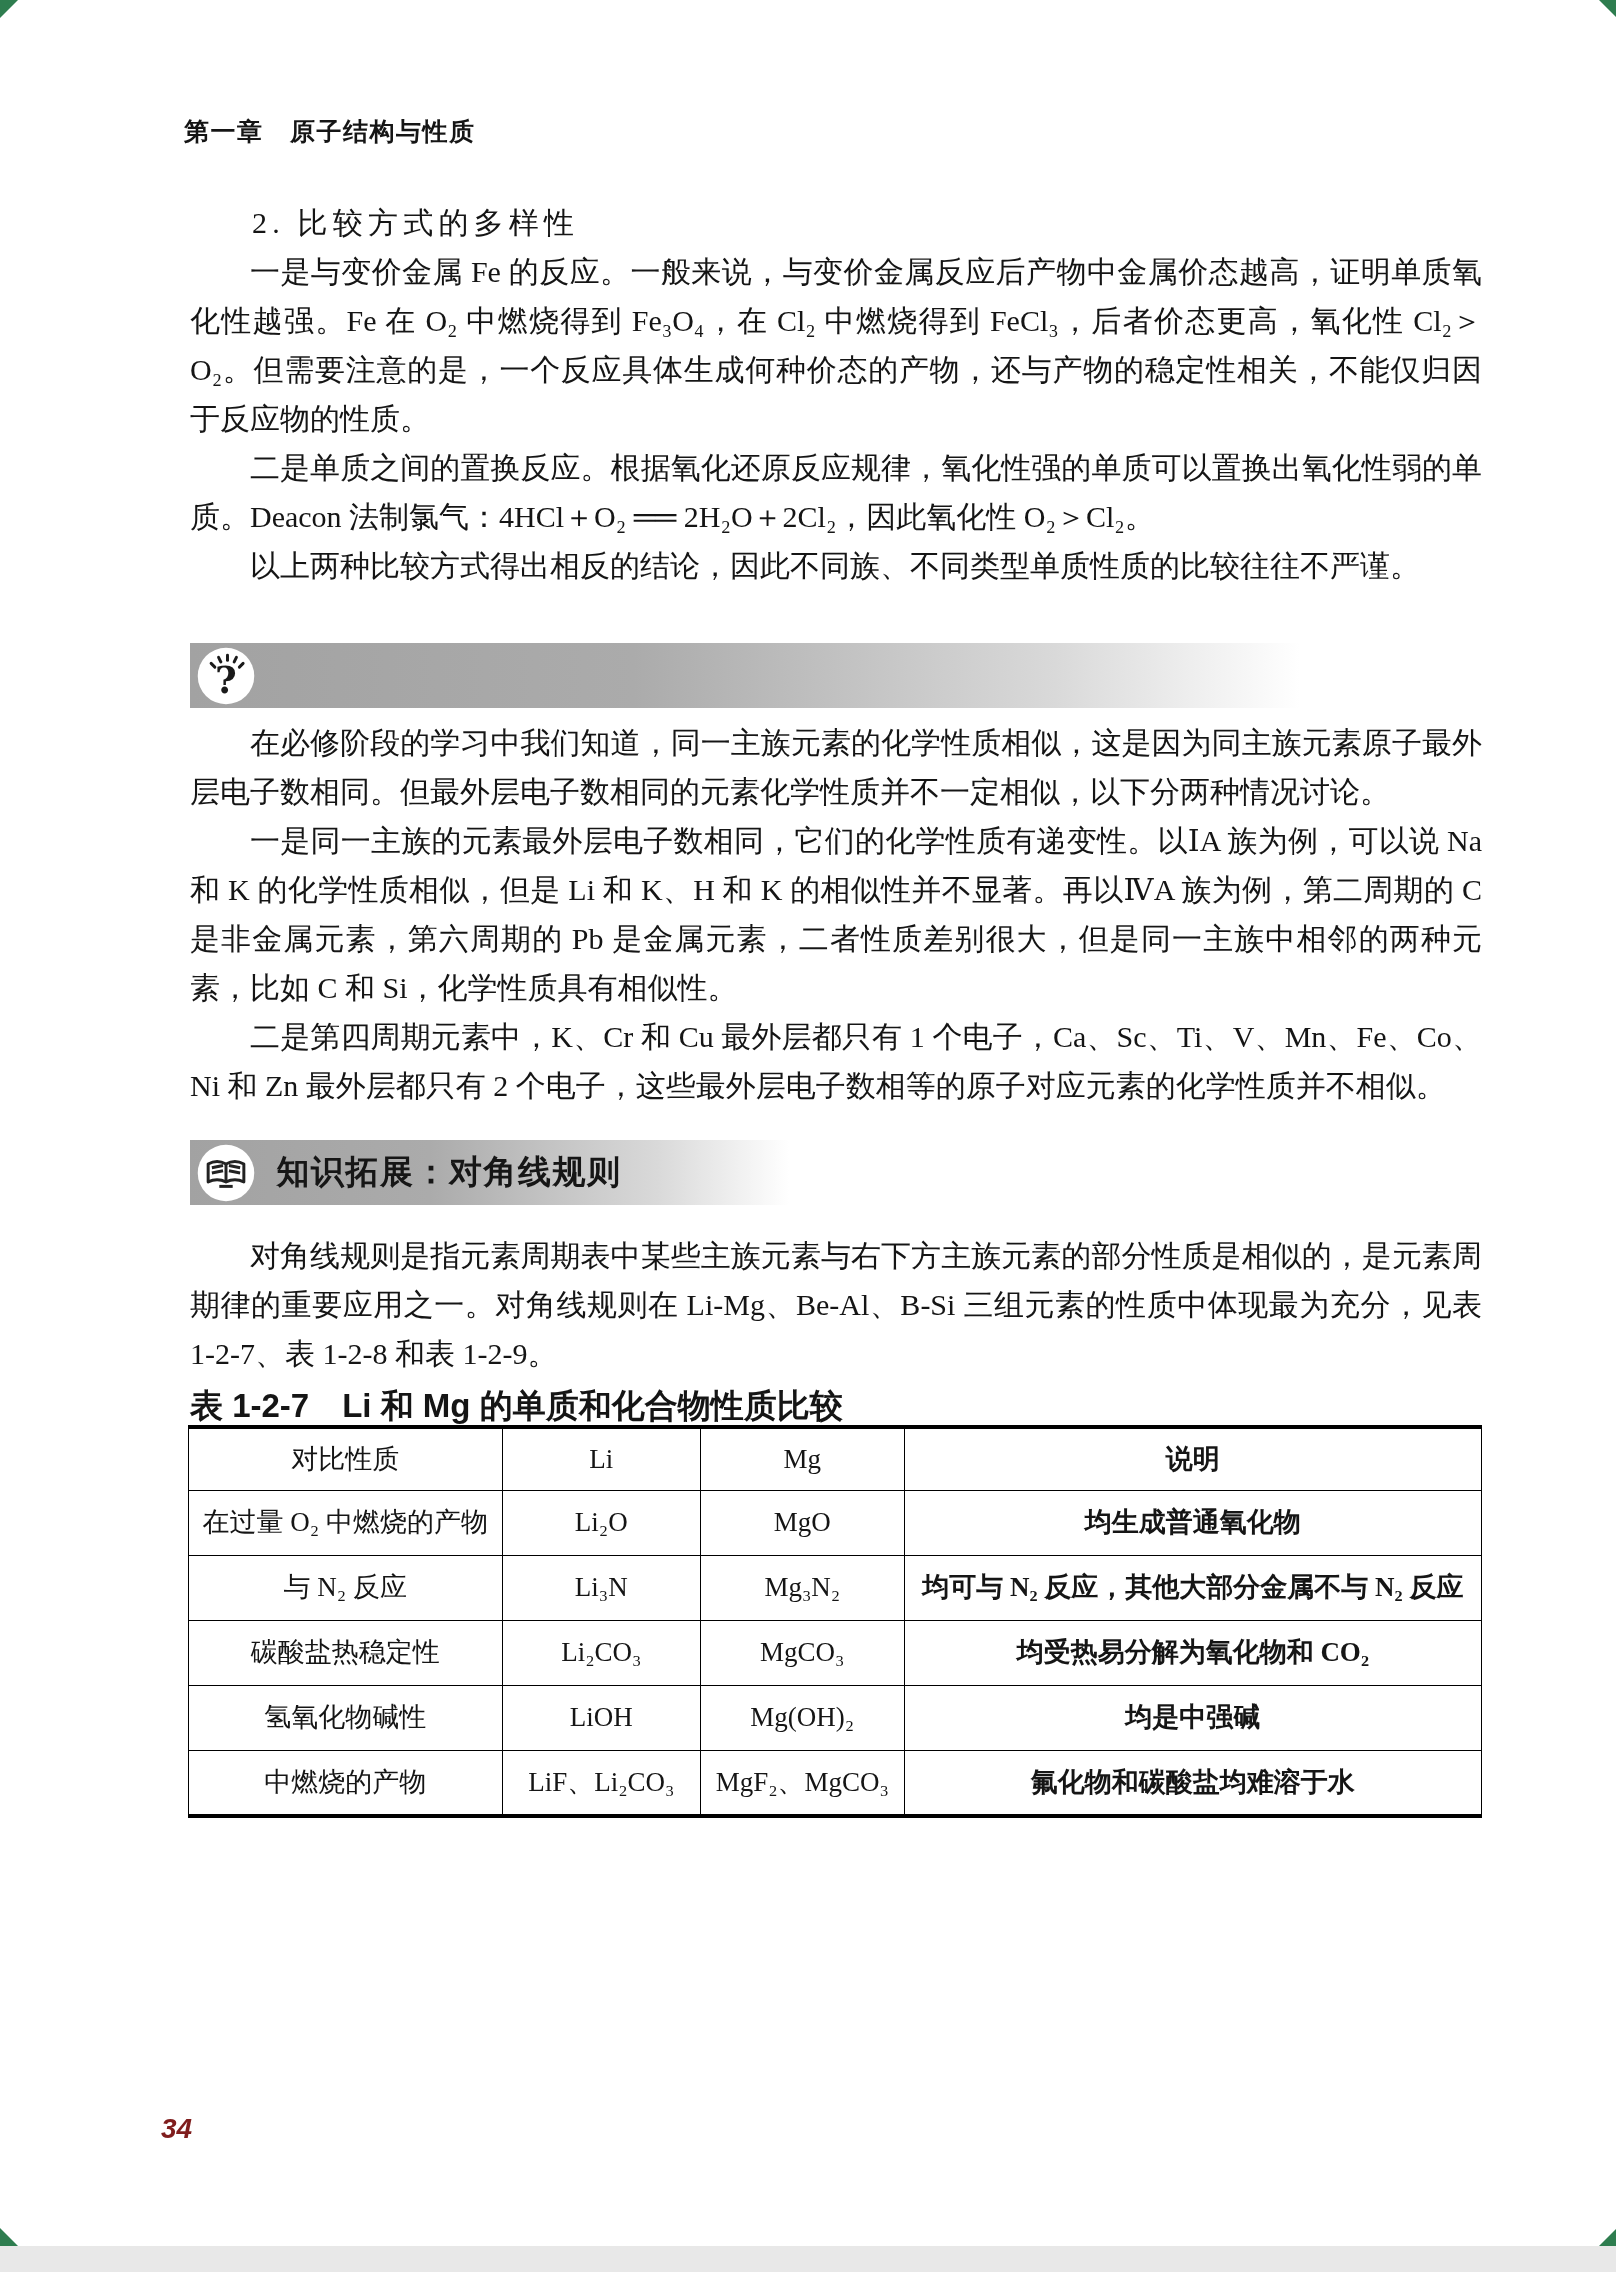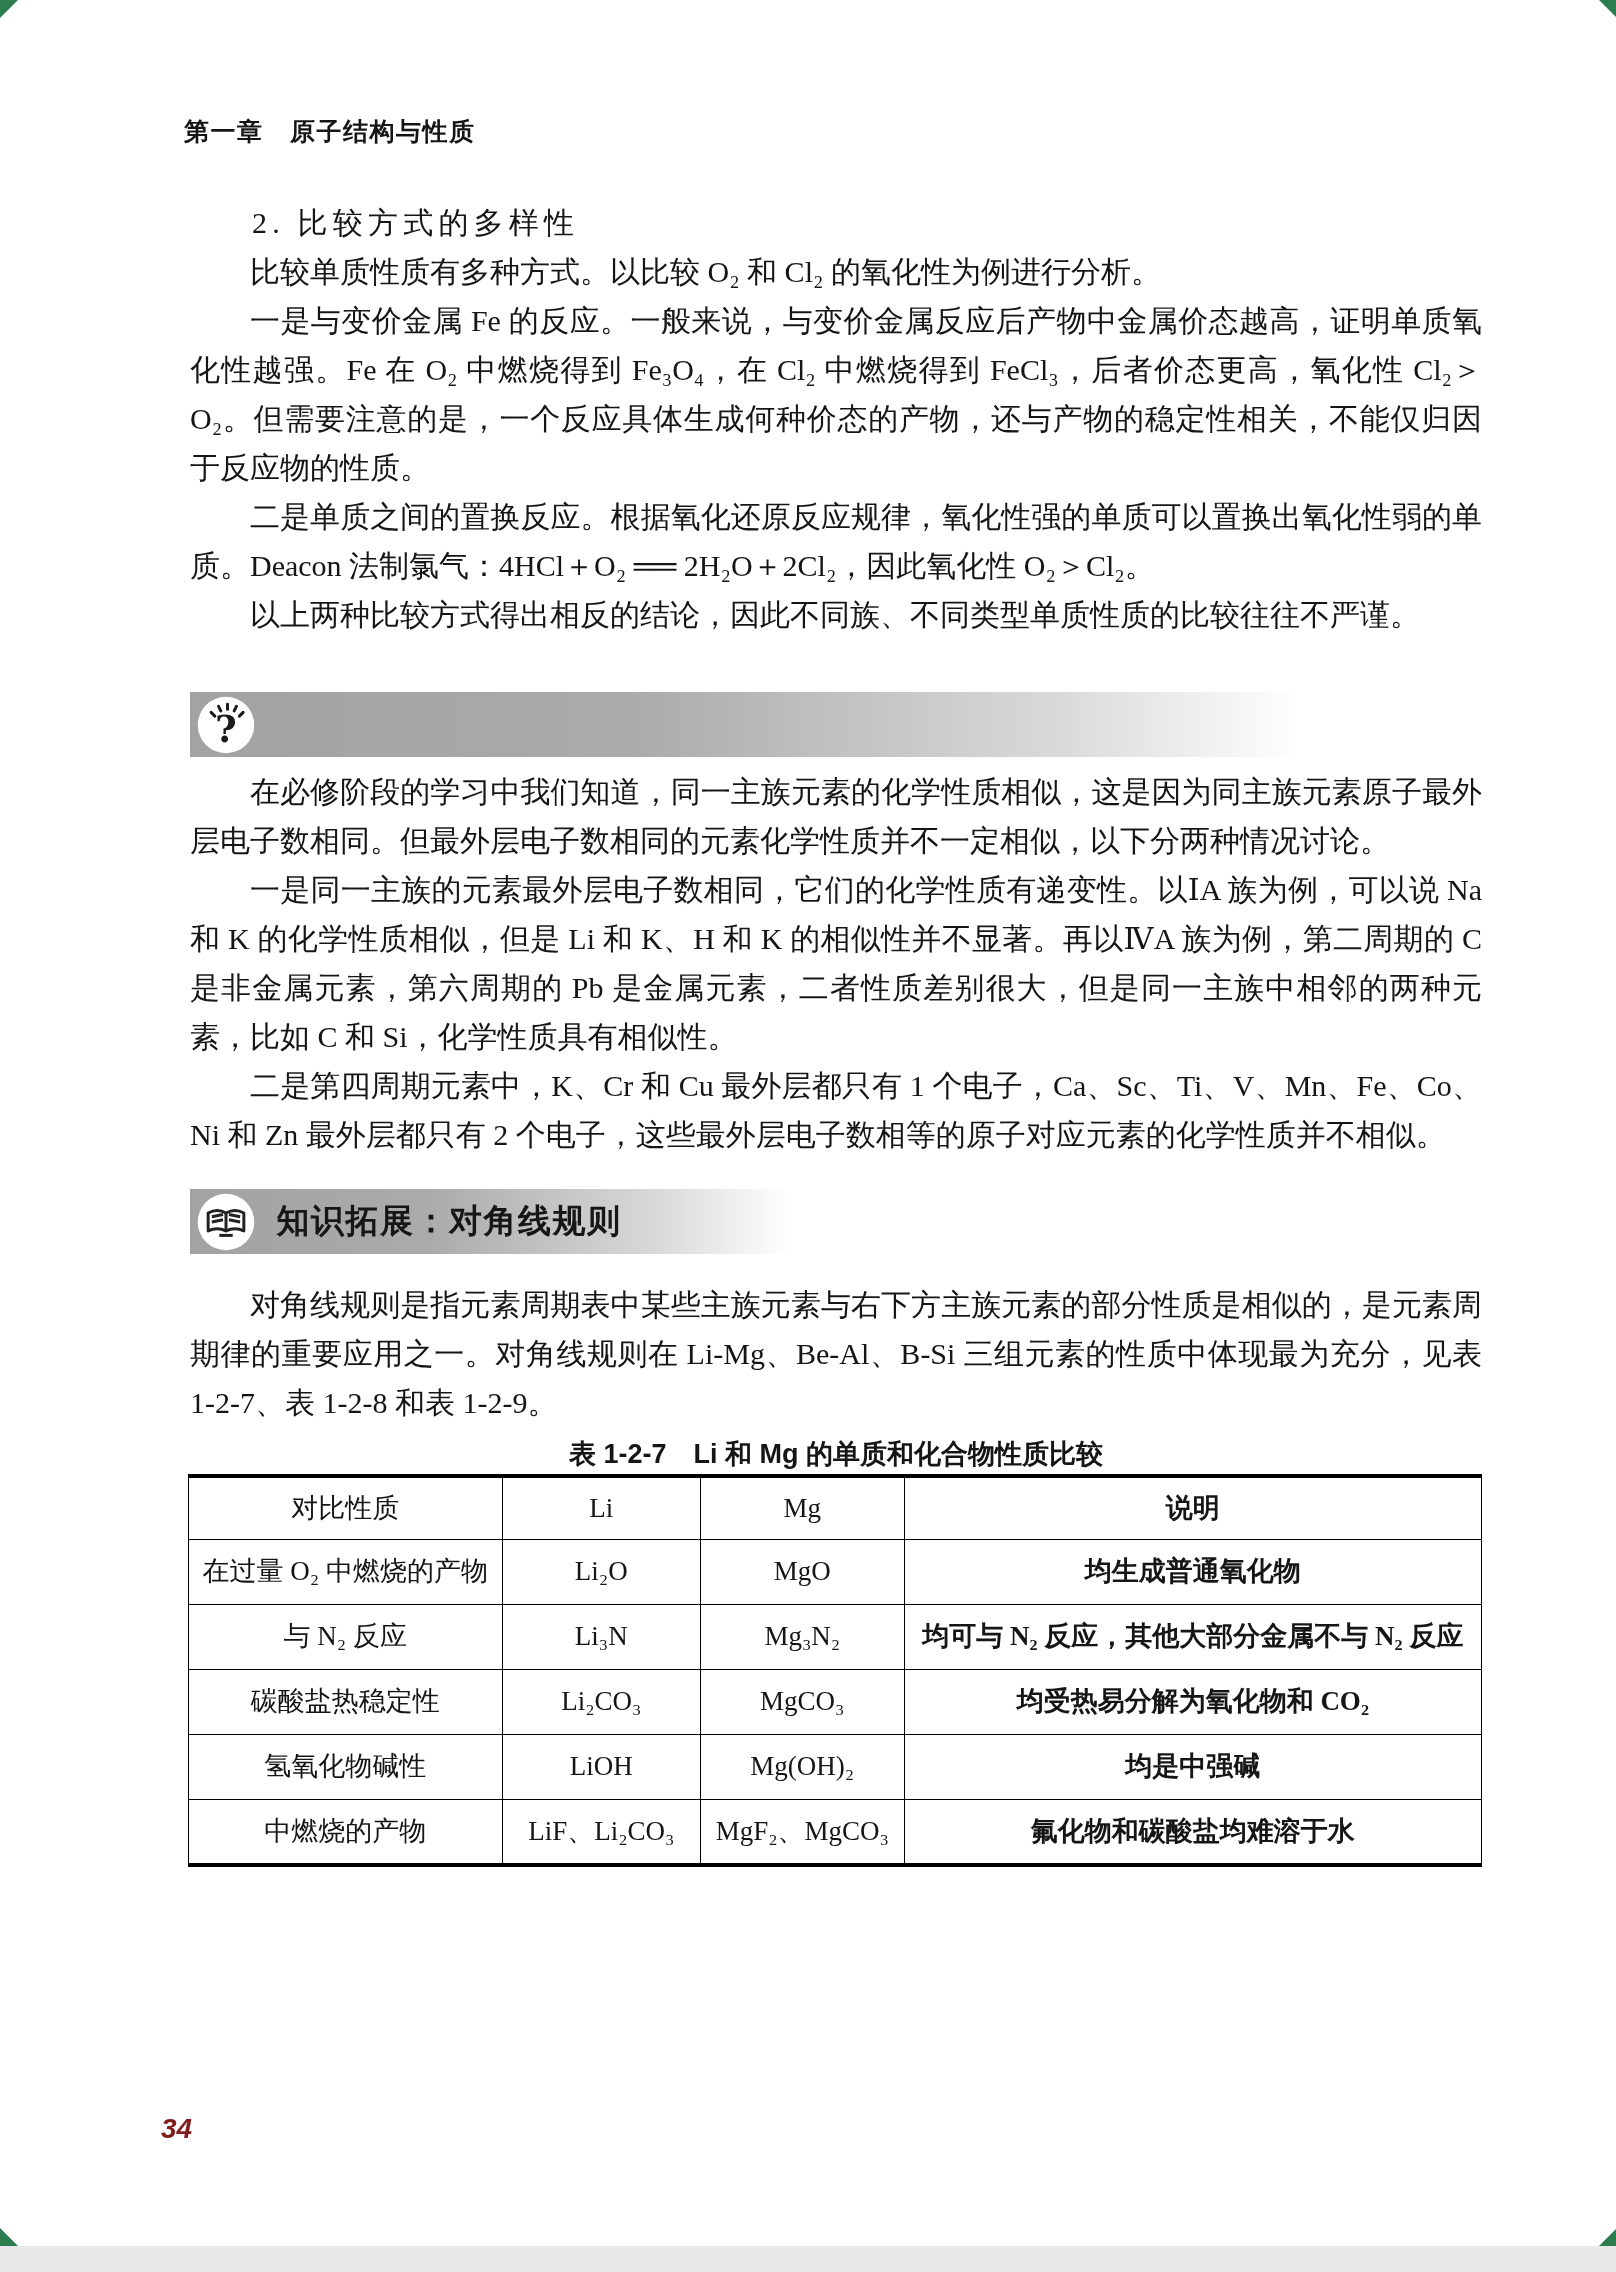--- a/index.html
+++ b/index.html
@@ -48,23 +48,23 @@
   .icon-circle svg { display:block; }
   .bar-title {
     font-family:"Liberation Sans","DejaVu Sans",sans-serif;
     font-size:33px; font-weight:bold; margin-left:21px;
     letter-spacing:1.5px; white-space:nowrap; color:#161616;
   }
   .after-bar { margin-top:10.4px; }
   .after-bar-x { margin-top:26px; }
 
   .table-caption {
-    margin-top:10.4px; text-align:center;
-    font-family:"Liberation Sans","DejaVu Sans",sans-serif;
-    font-weight:bold; font-size:27px; line-height:33px; white-space:nowrap;
+    margin-top:10.4px; 
+    font-family:"Liberation Sans","DejaVu Sans",sans-serif;
+    font-weight:bold; font-size:33px; line-height:33px; white-space:nowrap;
   }
   table.cmp {
     margin-top:3px; margin-left:-2.2px;
     width:1294px; table-layout:fixed; border-collapse:collapse;
     border-top:4.4px solid #000; border-bottom:4.4px solid #000;
     border-left:1.5px solid #000; border-right:1.5px solid #000;
     font-size:27px;
     border-radius:15px;
   }
   table.cmp col.c1 { width:314px; }
@@ -94,21 +94,20 @@
   <div class="corner tl"></div>
   <div class="corner tr"></div>
   <div class="corner bl"></div>
   <div class="corner br"></div>
 
   <div class="chapter-header">第一章　原子结构与性质</div>
 
   <div class="content">
 
     <div class="intro-heading">2. 比较方式的多样性</div>
-    <p class="para">比较单质性质有多种方式。以比较 O₂ 和 Cl₂ 的氧化性为例进行分析。</p>
     <p class="para">一是与变价金属 Fe 的反应。一般来说，与变价金属反应后产物中金属价态越高，证明单质氧化性越强。Fe 在 O₂ 中燃烧得到 Fe₃O₄，在 Cl₂ 中燃烧得到 FeCl₃，后者价态更高，氧化性 Cl₂＞O₂。但需要注意的是，一个反应具体生成何种价态的产物，还与产物的稳定性相关，不能仅归因于反应物的性质。</p>
     <p class="para">二是单质之间的置换反应。根据氧化还原反应规律，氧化性强的单质可以置换出氧化性弱的单质。Deacon 法制氯气：4HCl＋O₂ ══ 2H₂O＋2Cl₂，因此氧化性 O₂＞Cl₂。</p>
     <p class="para">以上两种比较方式得出相反的结论，因此不同族、不同类型单质性质的比较往往不严谨。</p>
 
     <div class="section-bar bar-discussion">
       <span class="icon-circle">
         <svg viewBox="0 0 78 78" width="58" height="58">
           <circle cx="39" cy="39" r="38" fill="#ffffff"></circle>
           <g stroke="#1a1a1a" stroke-width="4" stroke-linecap="round">
             <line x1="19" y1="22" x2="24" y2="27"></line>

